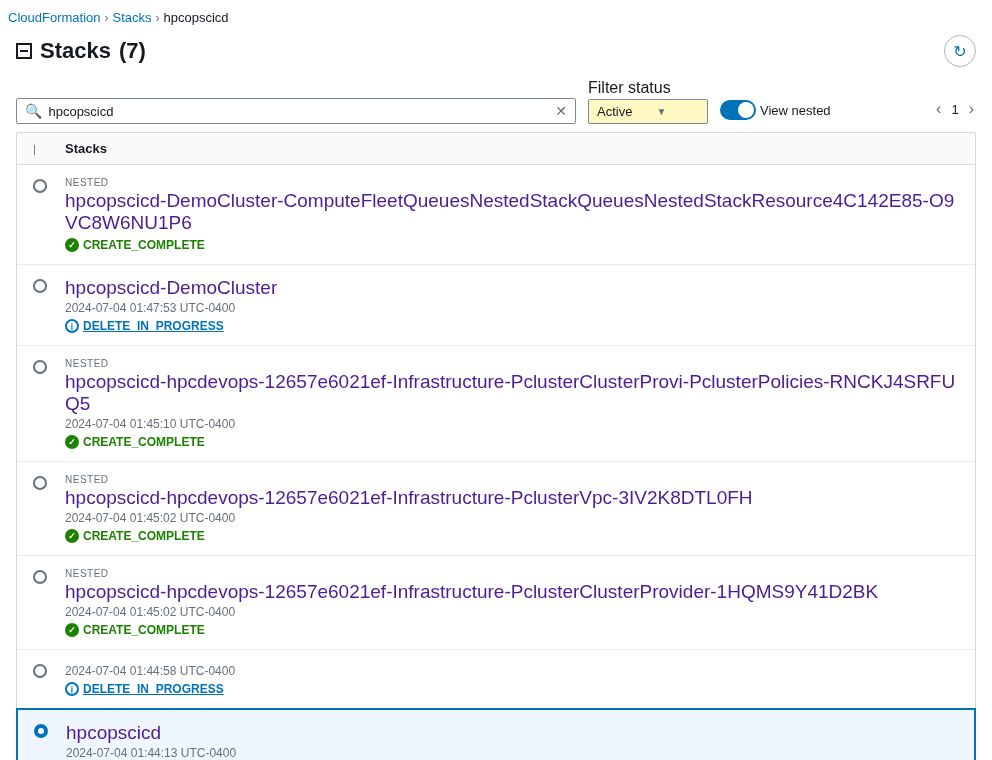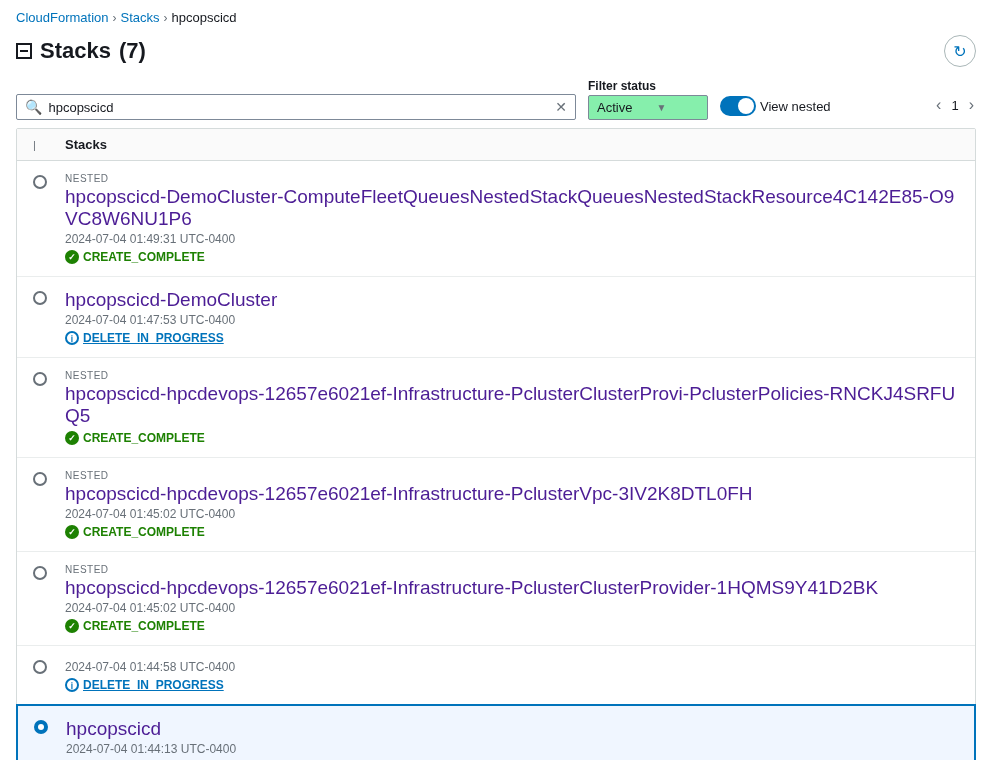--- a/index.html
+++ b/index.html
@@ -5,21 +5,21 @@
     * { box-sizing: border-box; margin: 0; padding: 0; }
     body {
       font-family: -apple-system, BlinkMacSystemFont, 'Segoe UI', Arial, sans-serif;
       font-size: 13px;
       background: #fff;
       color: #16191f;
     }
     .breadcrumb {
       display: flex;
       align-items: center;
-      padding: 10px 16px 6px;
+      padding: 10px 8px 6px;
       font-size: 13px;
       color: #0073bb;
       gap: 4px;
     }
     .breadcrumb a {
       color: #0073bb;
       text-decoration: none;
       cursor: pointer;
     }
     .breadcrumb-sep {
@@ -108,31 +108,31 @@
       padding: 0;
       display: flex;
       align-items: center;
     }
     .filter-section {
       display: flex;
       flex-direction: column;
       gap: 2px;
     }
     .filter-label {
-      font-size: 12px;
-      color: #16191f;
-      font-weight: 700;
+      font-size: 16px;
+      color: #16191f;
+      font-weight: 400;
     }
     .filter-select {
       display: flex;
       align-items: center;
       border: 1px solid #7d8998;
       border-radius: 2px;
       padding: 4px 8px;
-      background: #86efac;
+      background: #fef9c3;
       cursor: pointer;
       gap: 24px;
       min-width: 120px;
     }
     .filter-select-text {
       font-size: 13px;
       color: #16191f;
     }
     .chevron-down {
       color: #687078;
@@ -355,39 +355,39 @@
       <span style="color:#687078;font-size:11px;">|</span>
     </div>
     <span class="col-stacks">Stacks</span>
   </div>
 
   <div id="table-body">
       <div class="stack-row">
         <div class="radio-col">
           <div class="radio"></div>
         </div>
-        <div class="stack-info"><div class="stack-badge">NESTED</div><a class="stack-name">hpcopscicd-DemoCluster-ComputeFleetQueuesNestedStackQueuesNestedStackResource4C142E85-O9VC8W6NU1P6</a><div class="stack-date">2024-07-04 01:49:31 UTC-0400</div><div class="stack-status">
+        <div class="stack-info"><div class="stack-badge">NESTED</div><a class="stack-name">hpcopscicd-DemoCluster-ComputeFleetQueuesNestedStackQueuesNestedStackResource4C142E85-O9VC8W6NU1P6</a><div class="stack-status">
             <span class="status-icon-create">✓</span>
             <span class="status-create">CREATE_COMPLETE</span>
           </div></div>
       </div>
       <div class="stack-row">
         <div class="radio-col">
           <div class="radio"></div>
         </div>
         <div class="stack-info"><a class="stack-name">hpcopscicd-DemoCluster</a><div class="stack-date">2024-07-04 01:47:53 UTC-0400</div><div class="stack-status">
             <span class="status-icon-delete">ℹ</span>
             <span class="status-delete">DELETE_IN_PROGRESS</span>
           </div></div>
       </div>
       <div class="stack-row">
         <div class="radio-col">
           <div class="radio"></div>
         </div>
-        <div class="stack-info"><div class="stack-badge">NESTED</div><a class="stack-name">hpcopscicd-hpcdevops-12657e6021ef-Infrastructure-PclusterClusterProvi-PclusterPolicies-RNCKJ4SRFUQ5</a><div class="stack-status">
+        <div class="stack-info"><div class="stack-badge">NESTED</div><a class="stack-name">hpcopscicd-hpcdevops-12657e6021ef-Infrastructure-PclusterClusterProvi-PclusterPolicies-RNCKJ4SRFUQ5</a><div class="stack-date">2024-07-04 01:45:10 UTC-0400</div><div class="stack-status">
             <span class="status-icon-create">✓</span>
             <span class="status-create">CREATE_COMPLETE</span>
           </div></div>
       </div>
       <div class="stack-row">
         <div class="radio-col">
           <div class="radio"></div>
         </div>
         <div class="stack-info"><div class="stack-badge">NESTED</div><a class="stack-name">hpcopscicd-hpcdevops-12657e6021ef-Infrastructure-PclusterVpc-3IV2K8DTL0FH</a><div class="stack-date">2024-07-04 01:45:02 UTC-0400</div><div class="stack-status">
             <span class="status-icon-create">✓</span>

